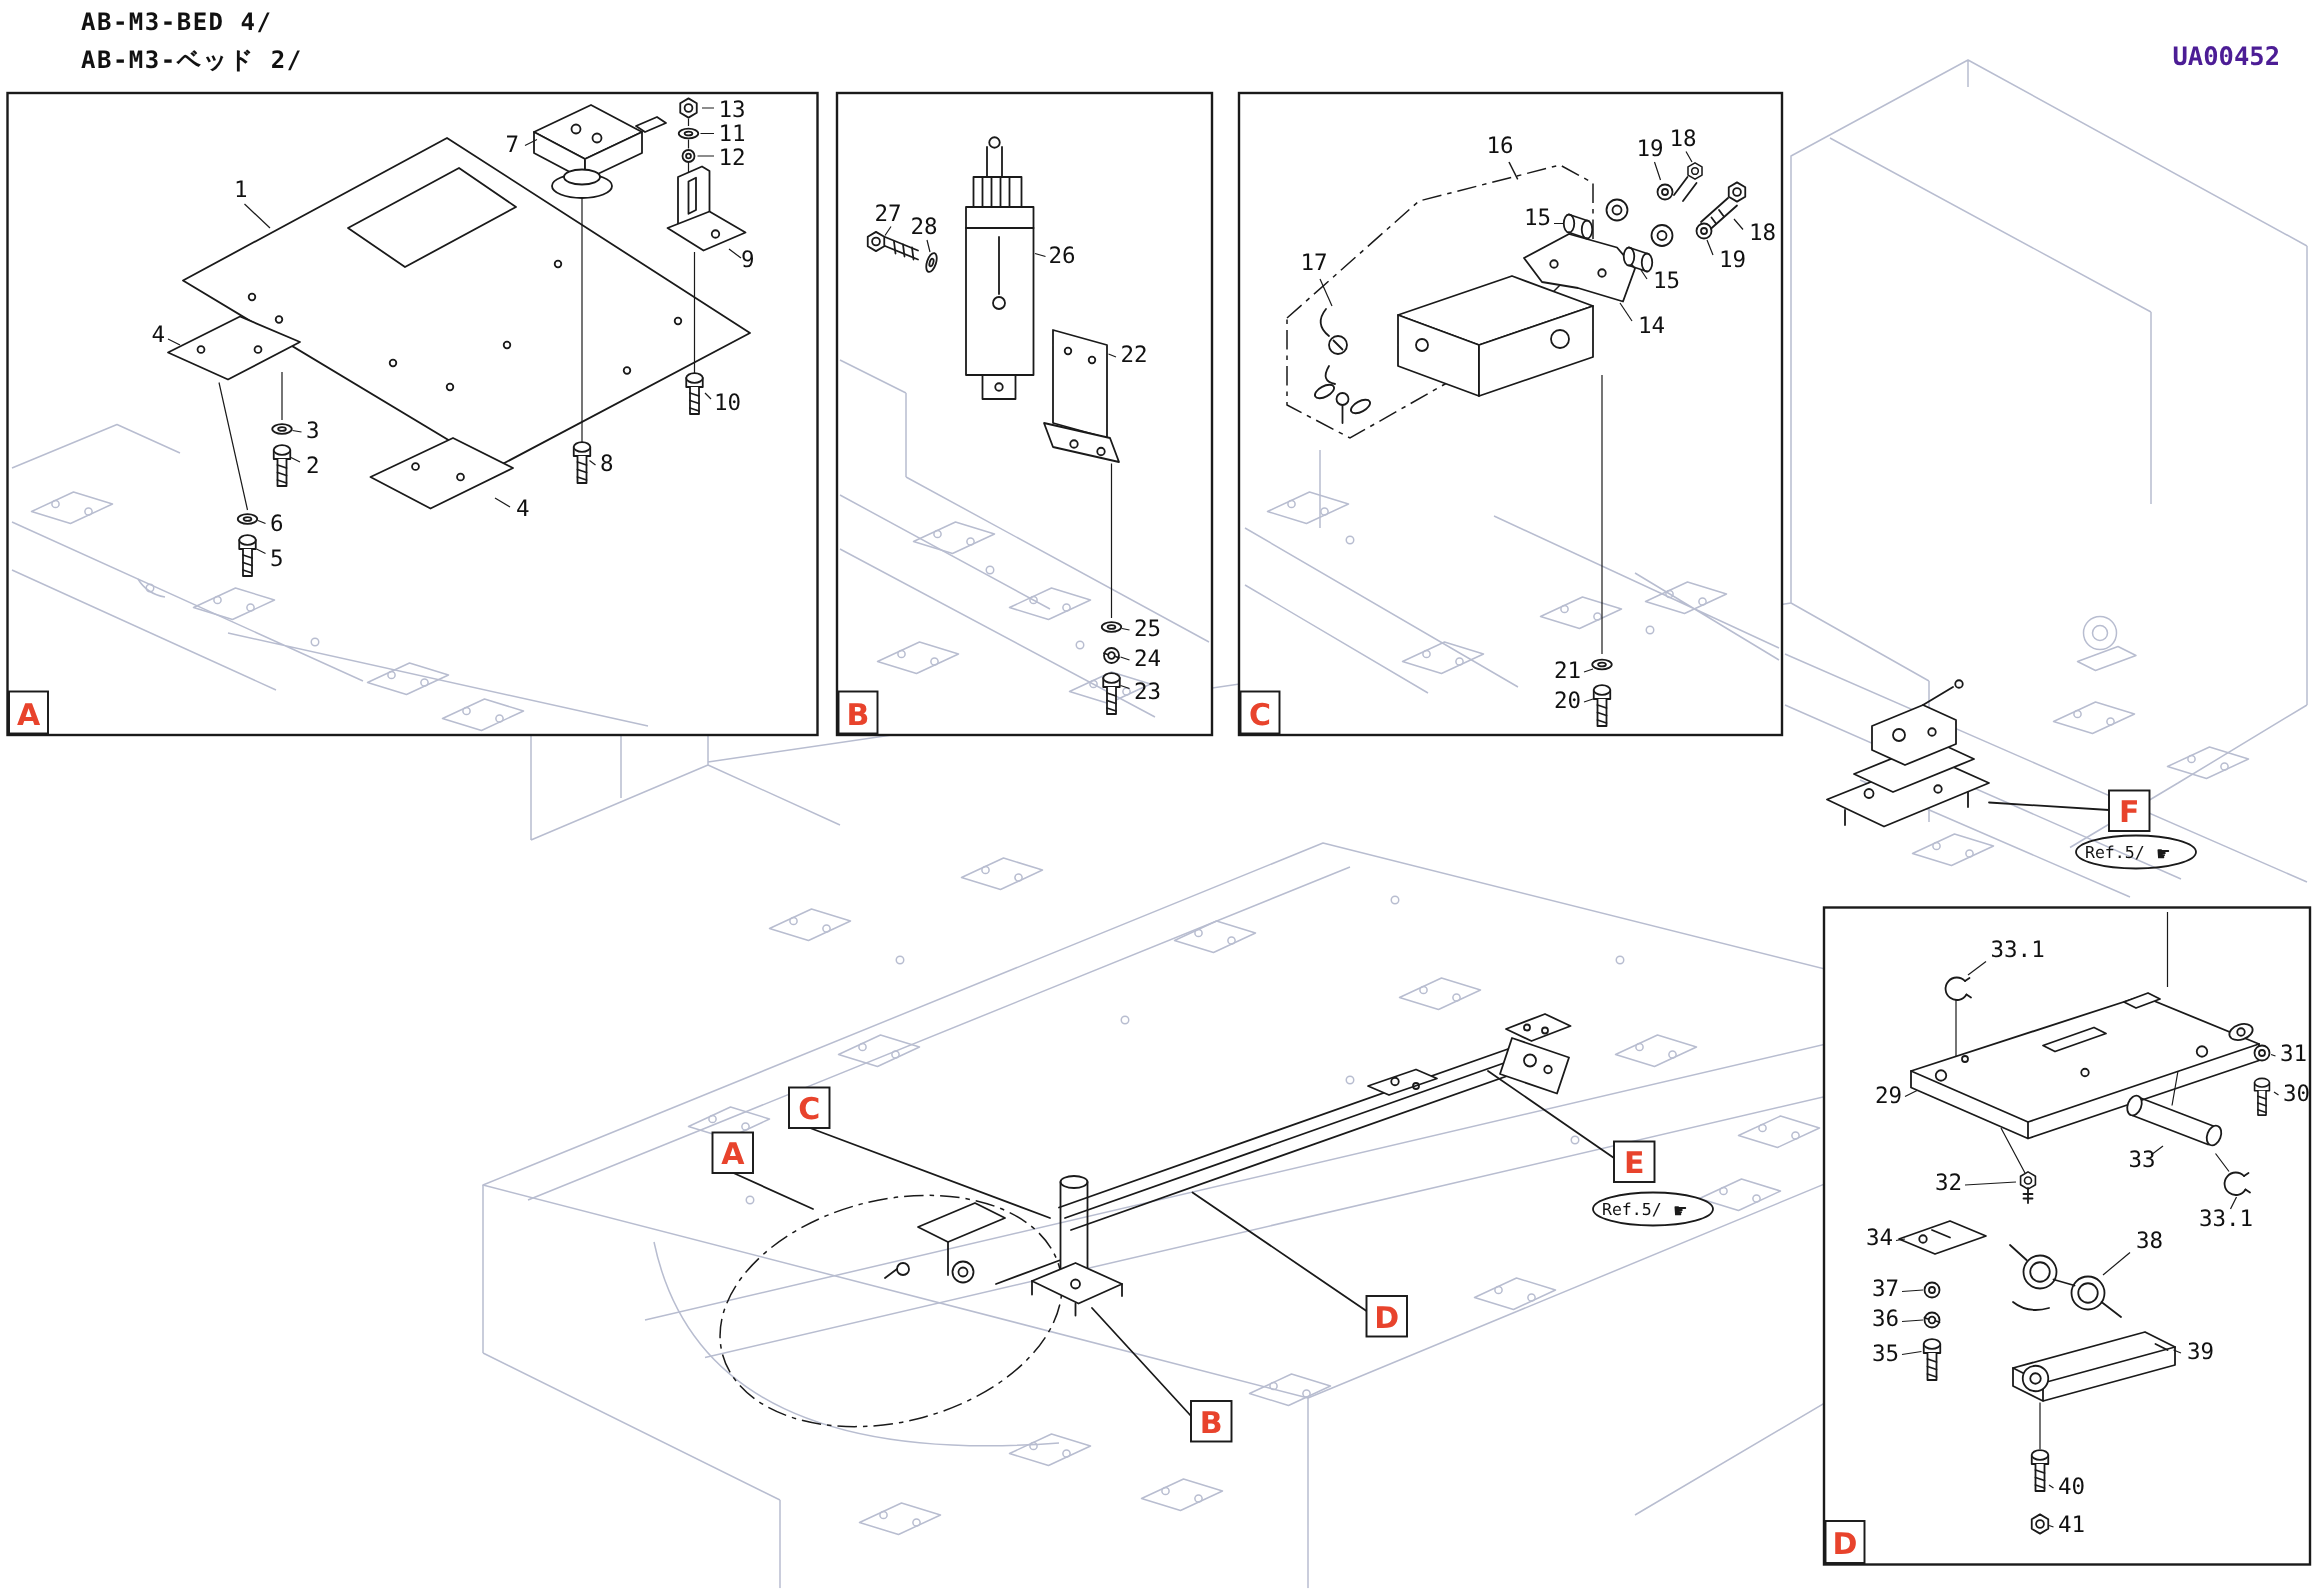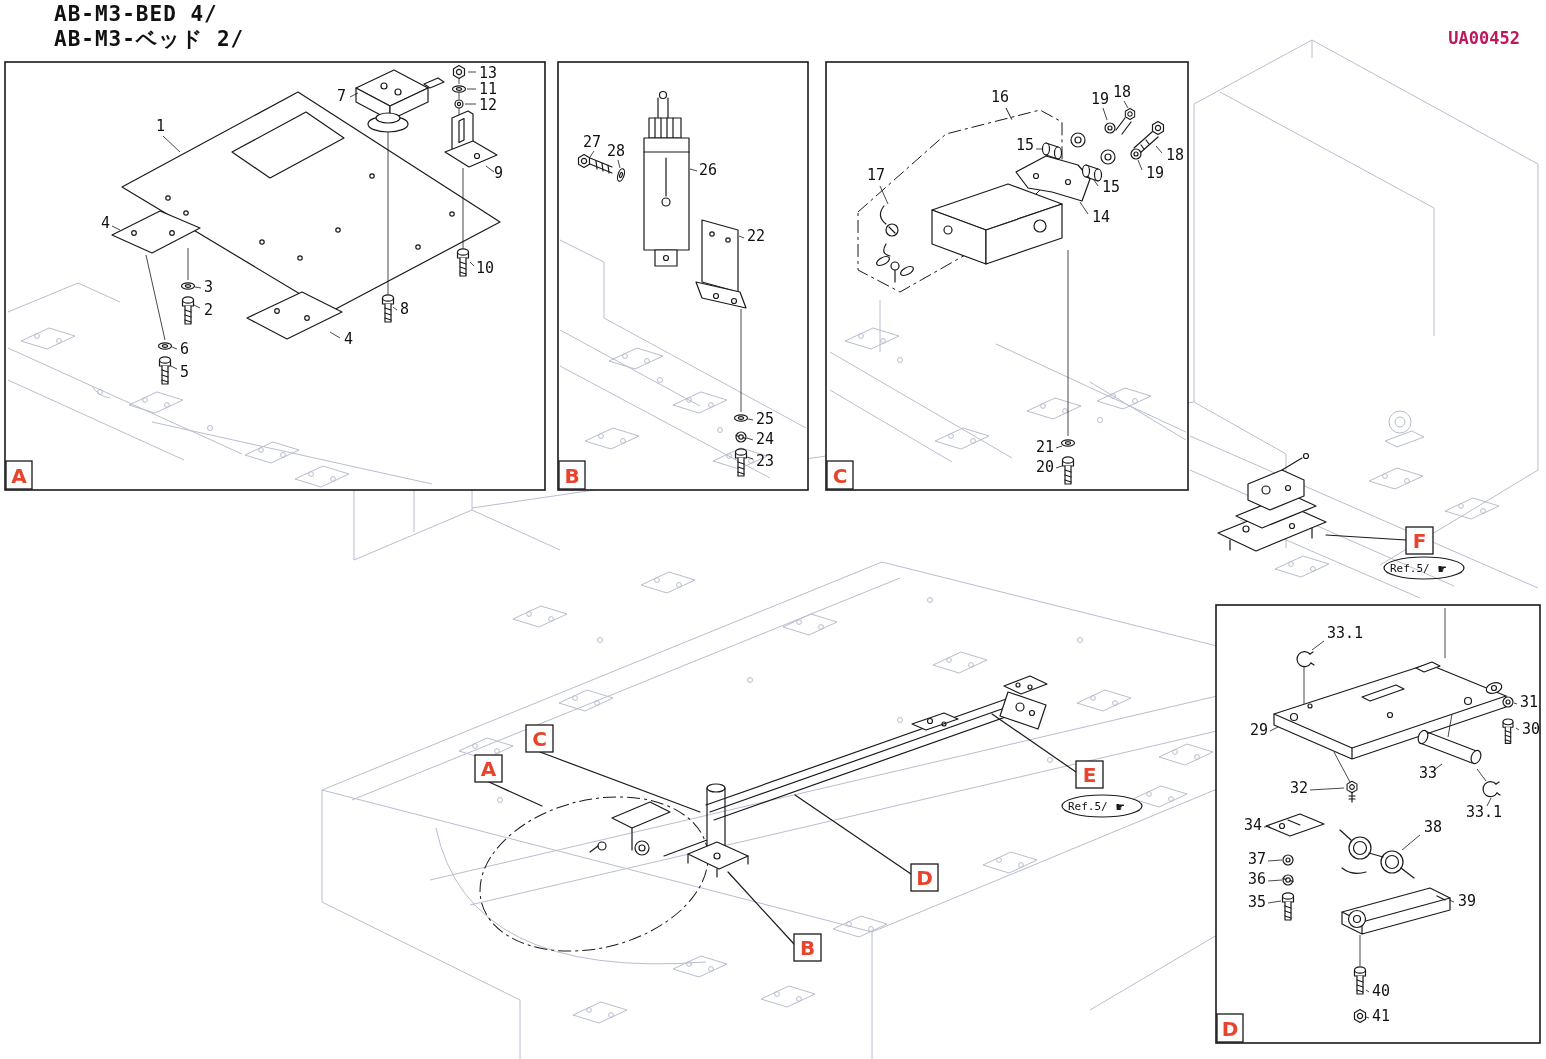--- a/index.html
+++ b/index.html
@@ -1,21 +1,21 @@
 <!DOCTYPE html>
 <html><head>
 <meta charset="utf-8">
 <style>
   html,body{margin:0;padding:0;background:#fff;}
   .stage{position:relative;width:1546px;height:1059px;background:#fff;overflow:hidden;
          font-family:"DejaVu Sans Mono",monospace;}
   .stage svg{position:absolute;left:0;top:0;}
-  .hdr-title{position:absolute;left:54px;top:2px;font-size:21px;font-weight:bold;
+  .hdr-title{position:absolute;left:54px;top:2px;font-size:16px;font-weight:bold;
              letter-spacing:1px;color:#111;line-height:25px;}
-  .hdr-code{position:absolute;right:26px;top:28px;font-size:17px;font-weight:bold;color:#be185d;}
+  .hdr-code{position:absolute;right:26px;top:28px;font-size:17px;font-weight:bold;color:#4c1d95;}
   
   .k{stroke:#1a1a1a;stroke-width:1.2;fill:none;stroke-linecap:round;stroke-linejoin:round;}
   .kw{stroke:#1a1a1a;stroke-width:1.2;fill:#fff;stroke-linejoin:round;}
   .k8{stroke:#1a1a1a;stroke-width:.8;fill:none;}
   .lt{stroke:#b8bdd0;stroke-width:1;fill:none;stroke-linejoin:round;}
   .dd{stroke:#1a1a1a;stroke-width:1;fill:none;stroke-dasharray:13 4 3 4;}
   .pb{stroke:#1a1a1a;stroke-width:1.6;fill:#fff;}
   .lbox{stroke:#1a1a1a;stroke-width:1.3;fill:#fff;}
   .num{font-family:"DejaVu Sans Mono",monospace;font-size:15px;fill:#111;}
   .letter{font-family:"DejaVu Sans",sans-serif;font-size:20px;font-weight:bold;fill:#e8432c;}

